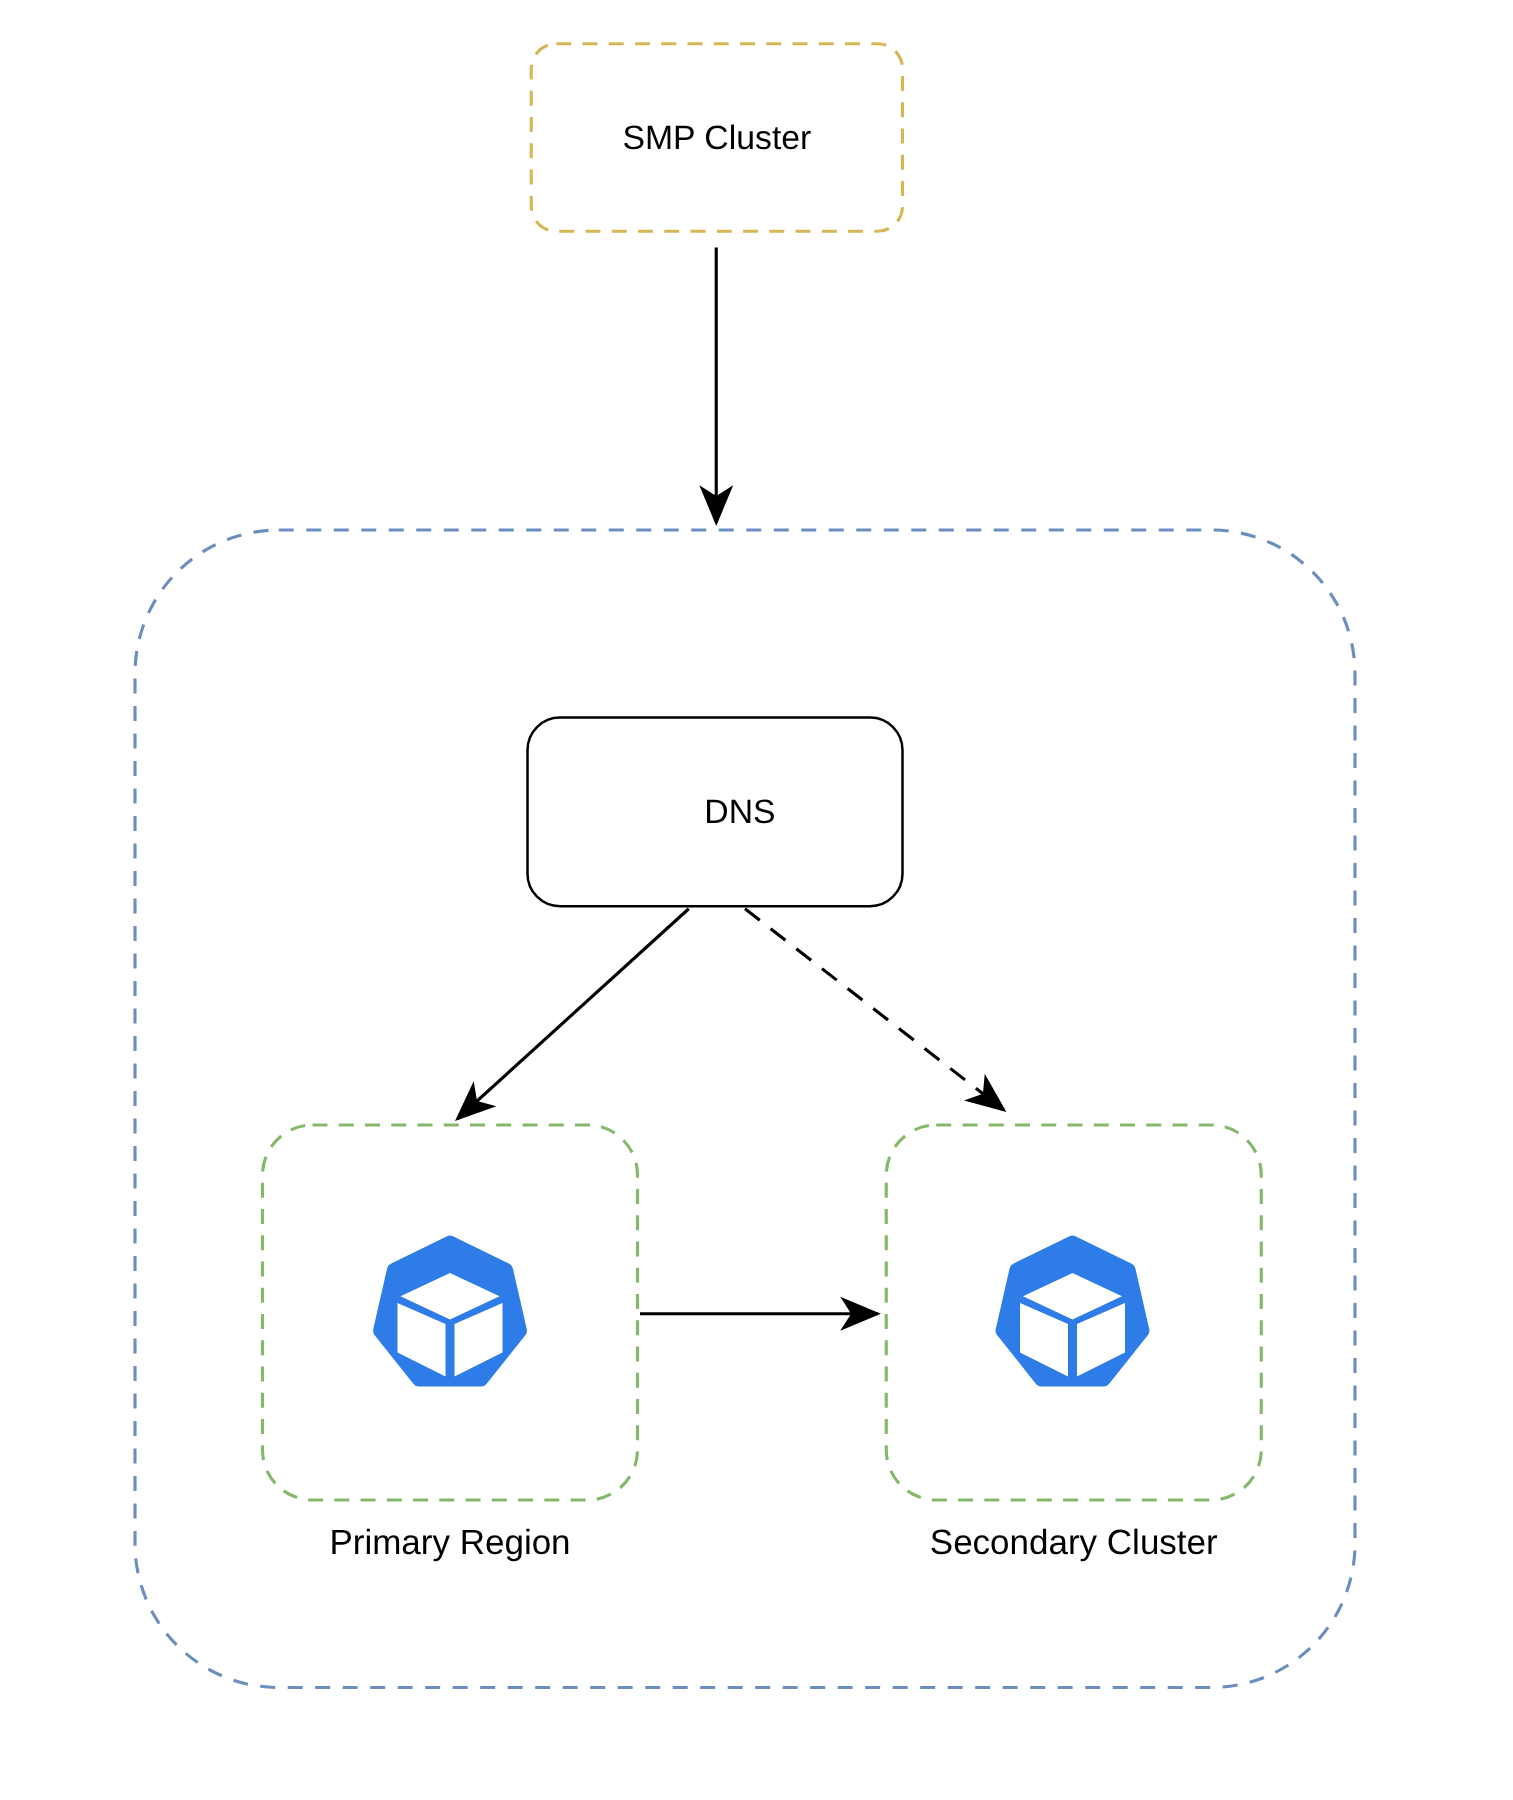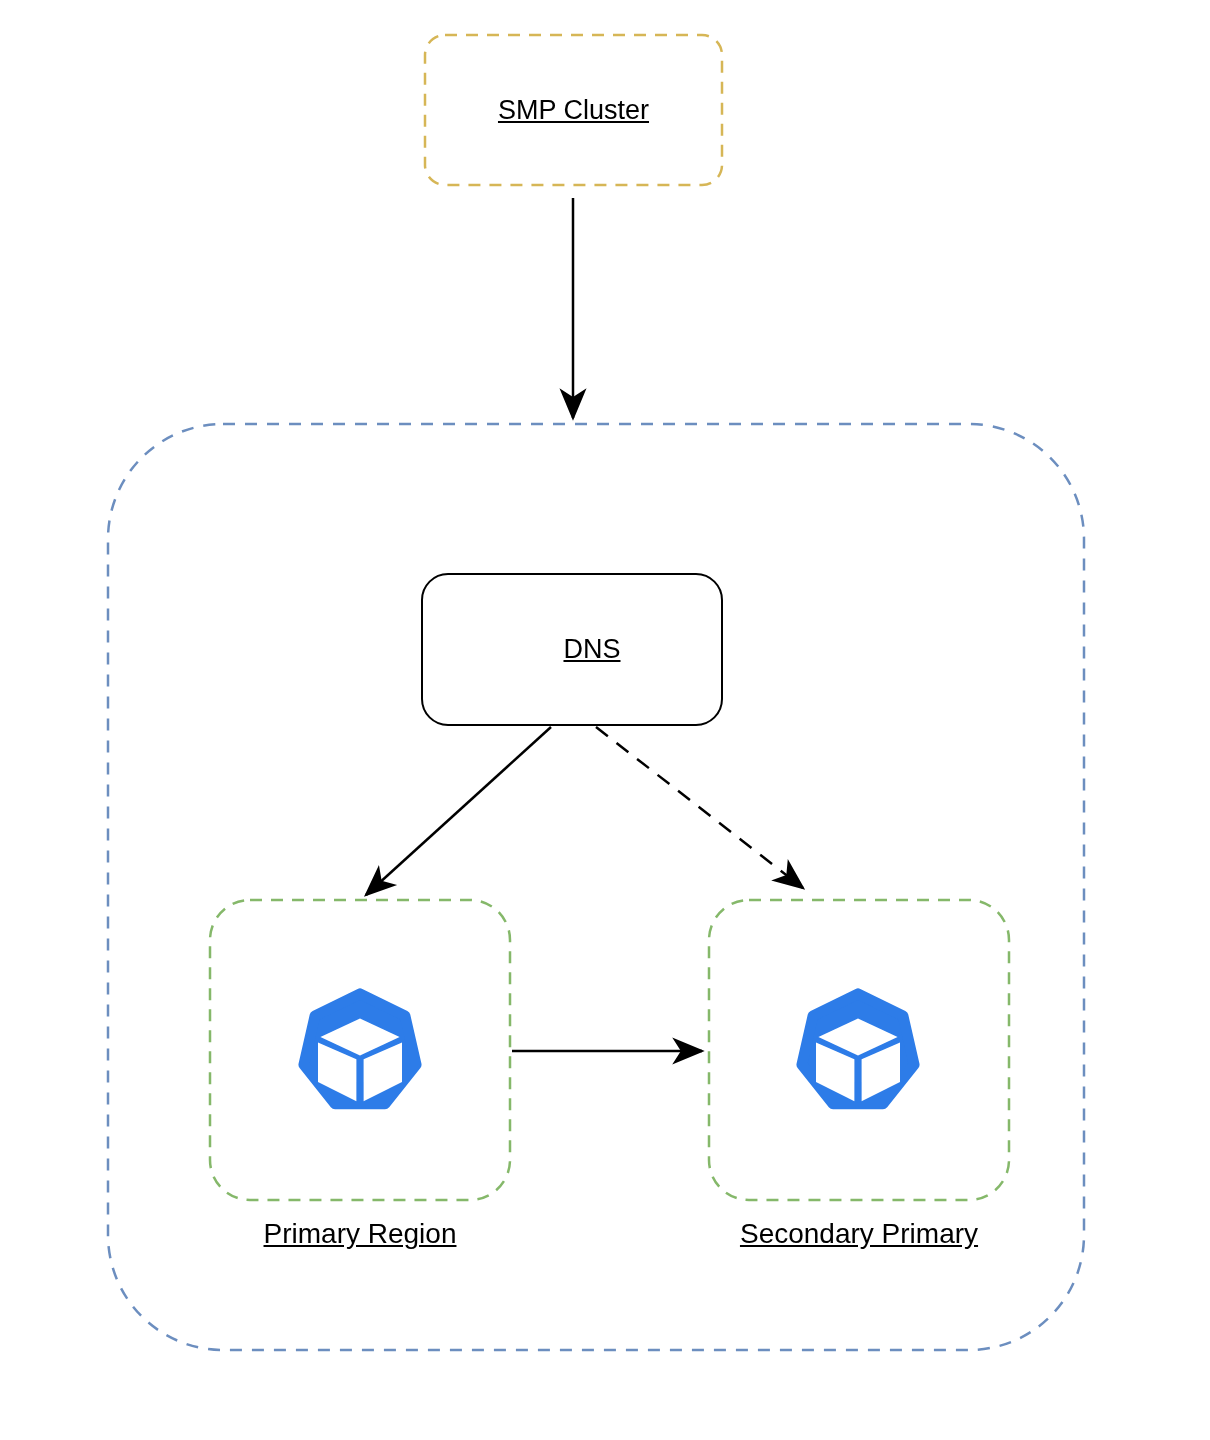--- a/index.html
+++ b/index.html
@@ -22,21 +22,20 @@
   }
   .node-label {
     position: absolute;
     display: flex;
     align-items: center;
     justify-content: center;
     text-align: center;
     color: #000000;
     font-size: 27px;
     line-height: 1.2;
-    text-decoration: underline;
   }
   .label-smp    { left: 425px; top: 35px;   width: 297px; height: 150px; }
   .label-dns    { left: 422px; top: 574px;  width: 340px; height: 151px; }
   .label-region { font-size: 28px; height: 40px; }
   .label-primary   { left: 185px; top: 1214px; width: 350px; }
   .label-secondary { left: 684px; top: 1214px; width: 350px; }
 </style>
 </head>
 <body>
 
@@ -81,15 +80,15 @@
       <polygon points="85,42 53,56 53,91 85,75" fill="#ffffff"></polygon>
     </g>
   </svg>
 
   <div class="node-label label-smp">SMP Cluster</div>
 
   <div class="node-label label-dns">DNS</div>
 
   <div class="node-label label-region label-primary">Primary Region</div>
 
-  <div class="node-label label-region label-secondary">Secondary Primary</div>
+  <div class="node-label label-region label-secondary">Secondary Cluster</div>
 
 </div>
 
 </body></html>

